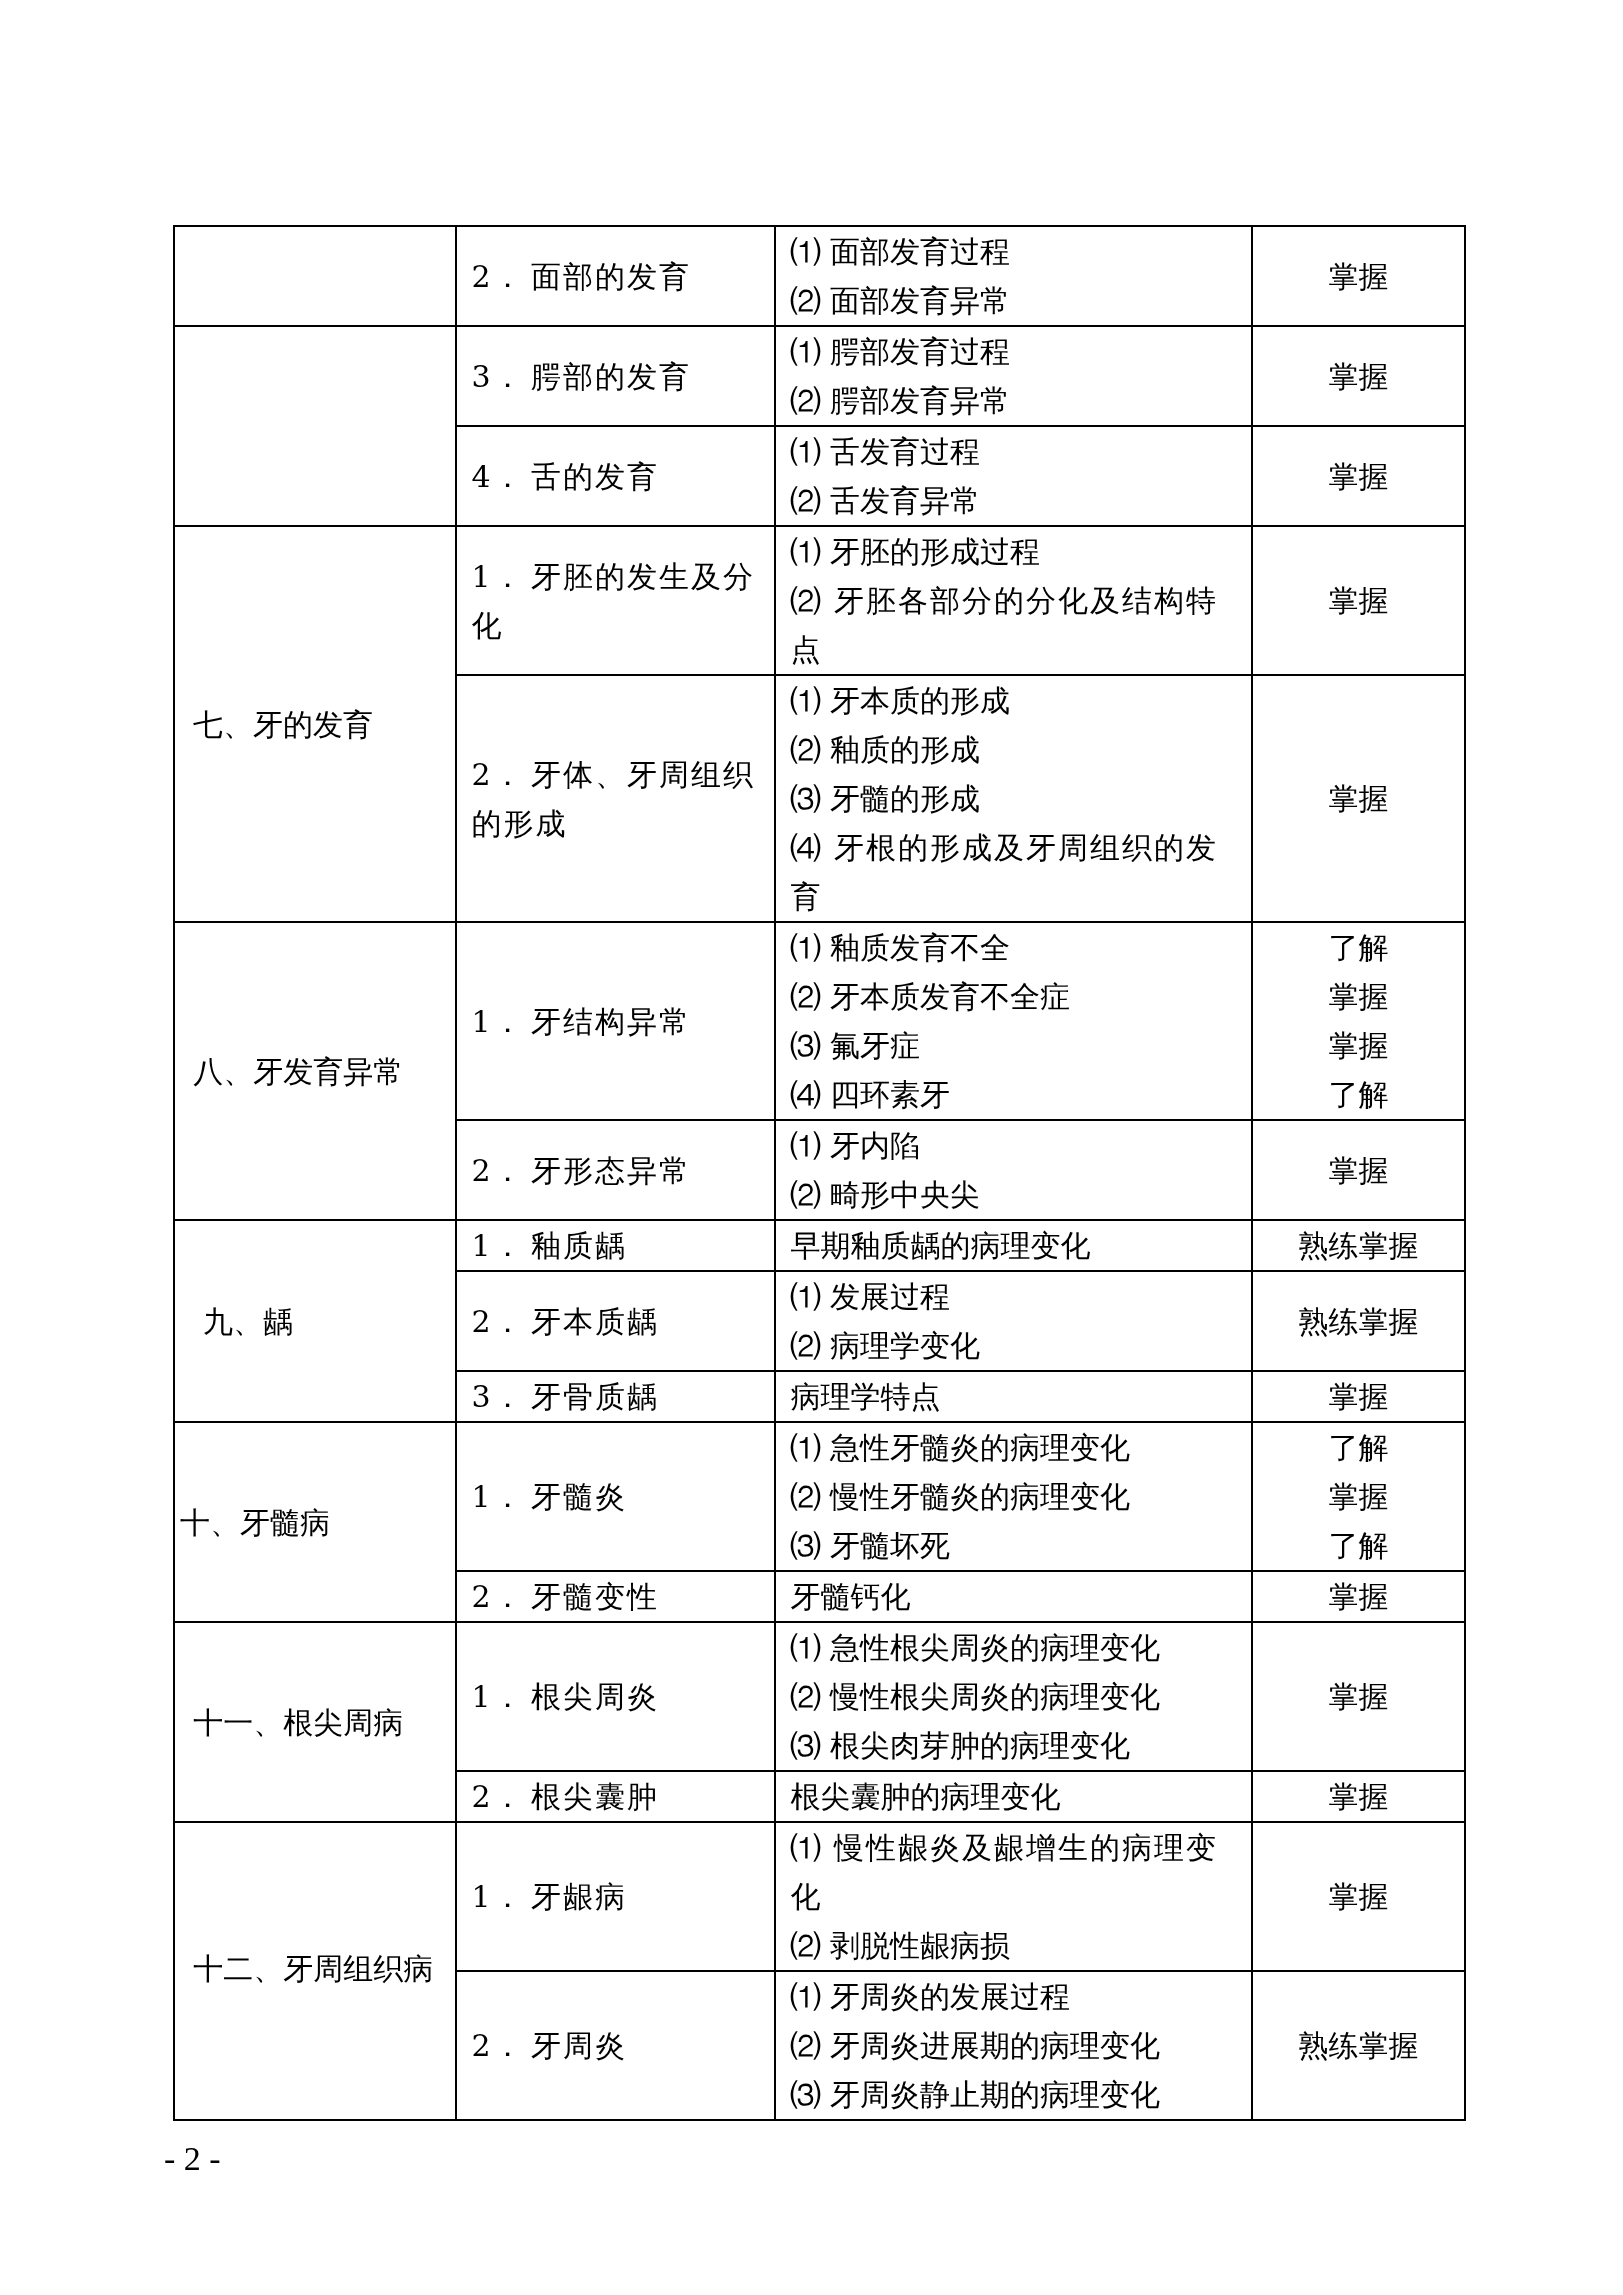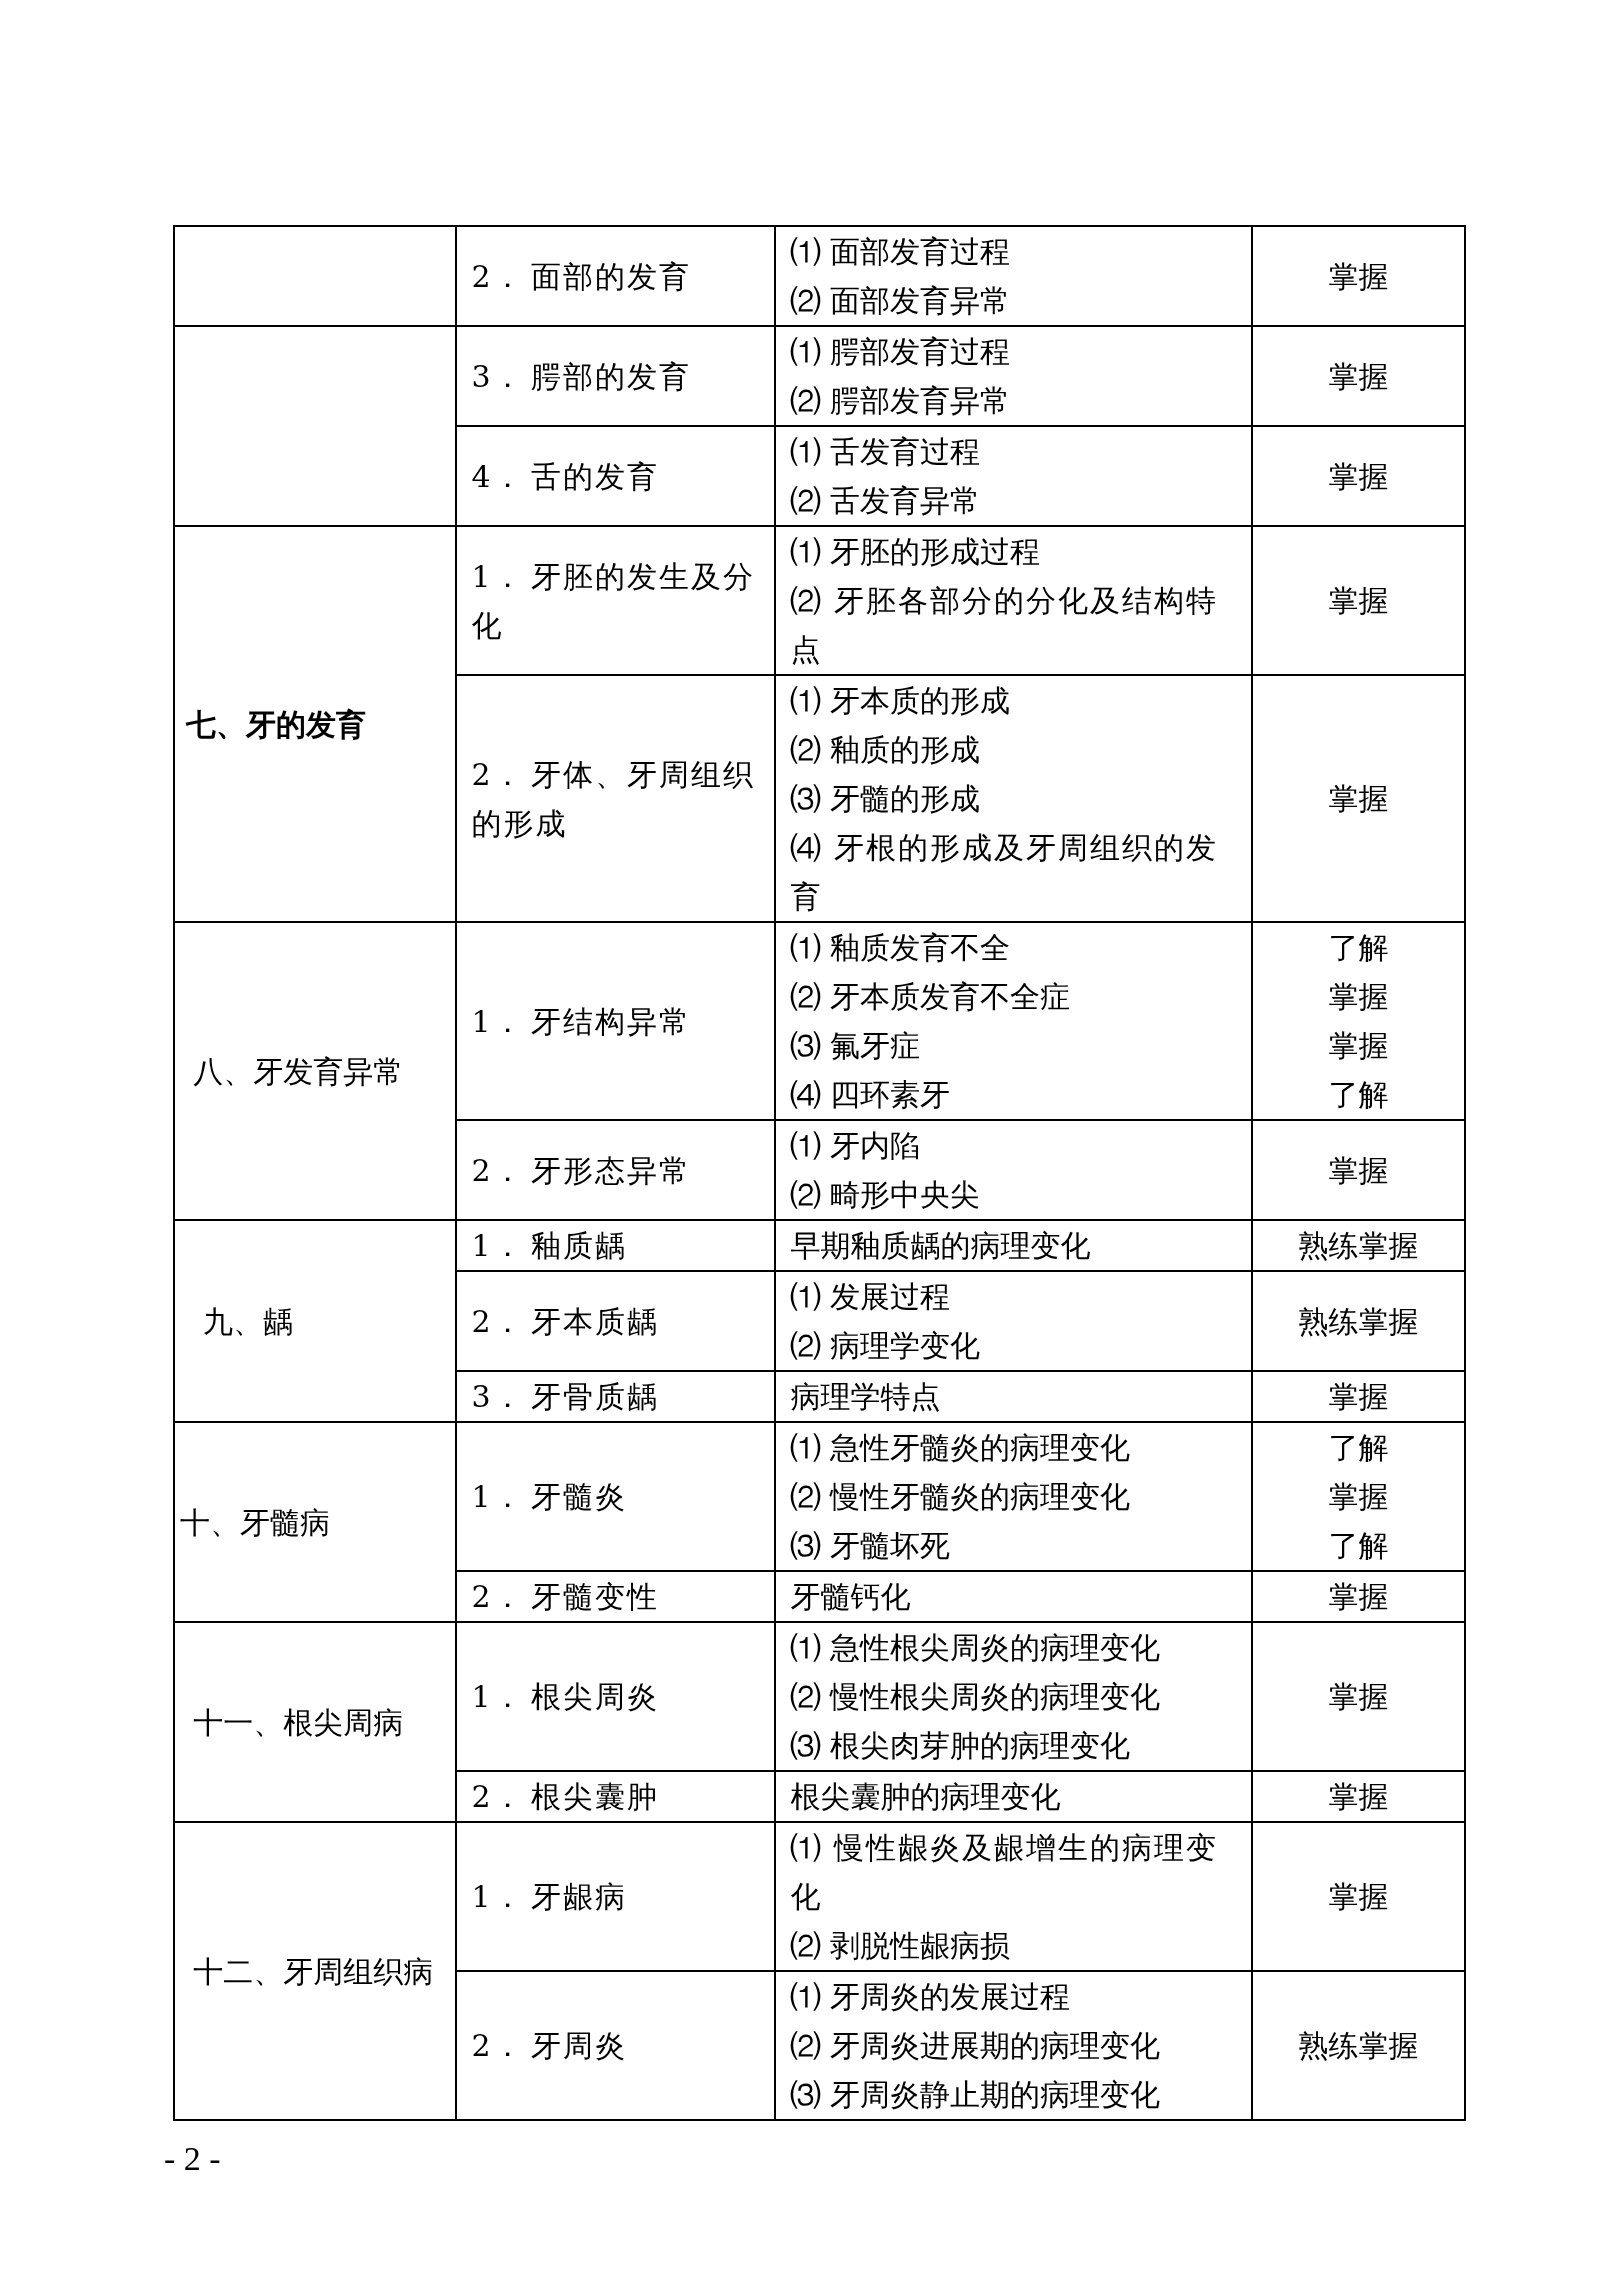--- a/index.html
+++ b/index.html
@@ -54,21 +54,21 @@
         <td class="wrap"><span class="num">4．</span><span>舌的发育</span></td>
         <td>
           <span class="line">⑴ 舌发育过程</span>
           <span class="line">⑵ 舌发育异常</span>
         </td>
         <td class="level">
           <span class="line">掌握</span>
         </td>
       </tr>
       <tr style="height: 148px;">
-        <td rowspan="2" style="padding-left: 11px; font-weight: bold;">七、牙的发育</td>
+        <td rowspan="2" style="padding-left: 18px;">七、牙的发育</td>
         <td class="wrap"><span class="num">1．</span><span>牙胚的发生及分化</span></td>
         <td>
           <span class="line">⑴ 牙胚的形成过程</span>
           <span class="line wrap">⑵ 牙胚各部分的分化及结构特点</span>
         </td>
         <td class="level">
           <span class="line">掌握</span>
         </td>
       </tr>
       <tr style="height: 246px;">
@@ -176,21 +176,21 @@
       <tr style="height: 50px; margin-left: 24px;">
         <td class="wrap"><span class="num">2．</span><span>根尖囊肿</span></td>
         <td>
           <span class="line">根尖囊肿的病理变化</span>
         </td>
         <td class="level">
           <span class="line">掌握</span>
         </td>
       </tr>
       <tr style="height: 148px;">
-        <td rowspan="2" style="padding-left: 18.3px;">十二、牙周组织病</td>
+        <td rowspan="2" style="padding-left: 18.3px; font-family: Liberation Mono, monospace;">十二、牙周组织病</td>
         <td class="wrap"><span class="num">1．</span><span>牙龈病</span></td>
         <td>
           <span class="line wrap">⑴ 慢性龈炎及龈增生的病理变化</span>
           <span class="line">⑵ 剥脱性龈病损</span>
         </td>
         <td class="level">
           <span class="line">掌握</span>
         </td>
       </tr>
       <tr style="height: 148px;">

